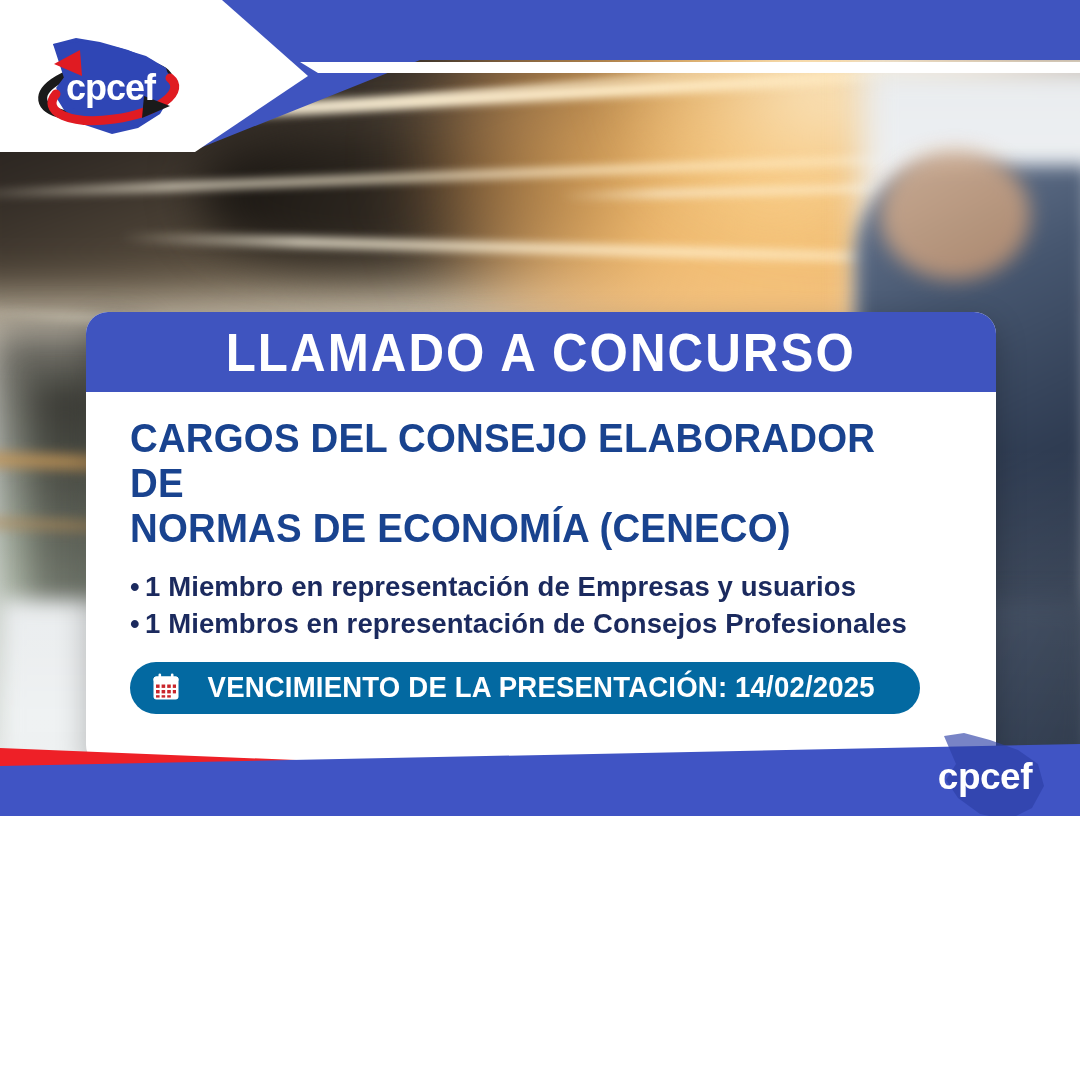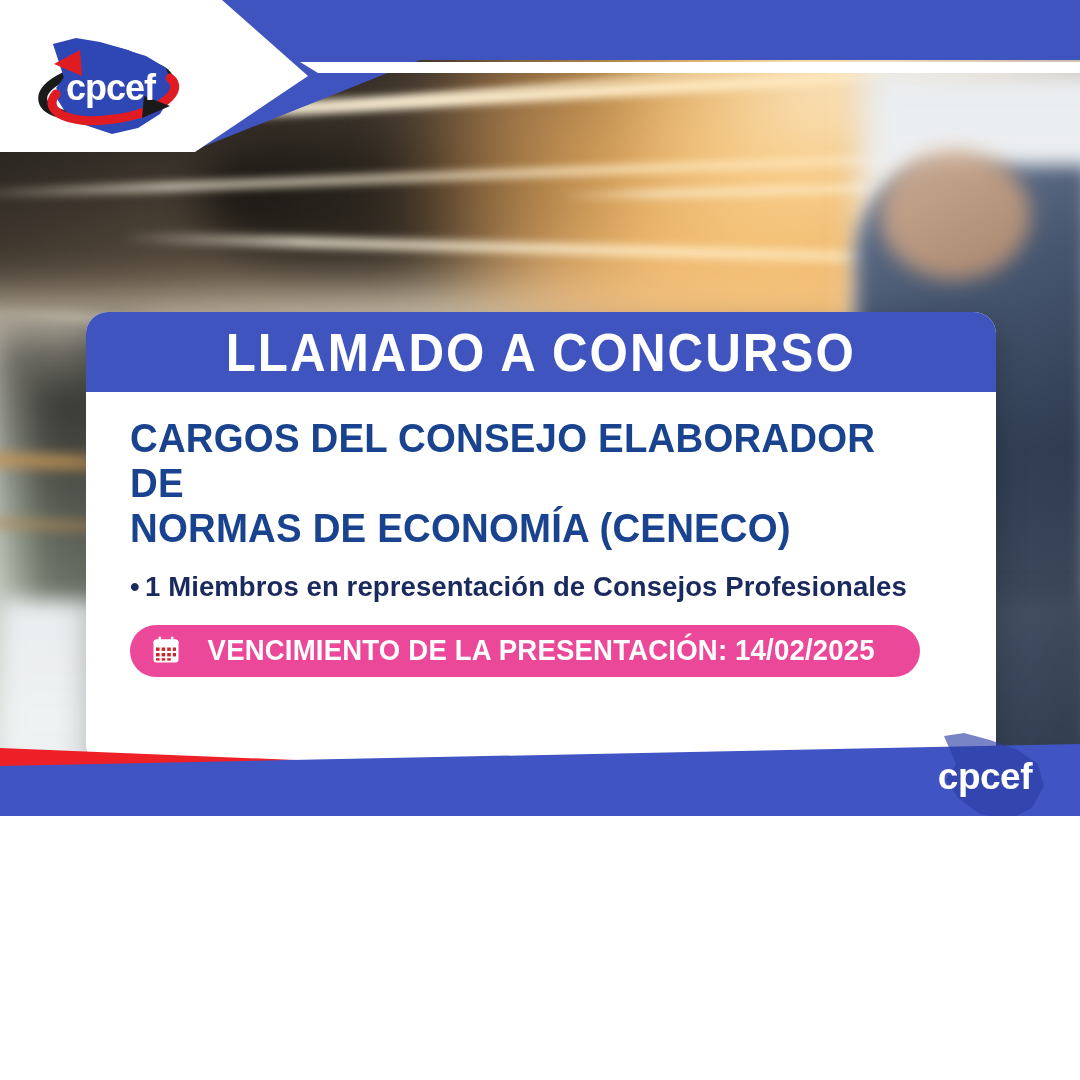--- a/index.html
+++ b/index.html
@@ -233,21 +233,21 @@
     letter-spacing:.2px;transform:scaleX(.96);transform-origin:left center;
   }
   .bullets{margin:18px 0 0 0;padding:0;list-style:none;}
   .bullets li{
     color:#1b2a5e;font-weight:700;font-size:27.5px;line-height:1.2;margin:0 0 4px 0;
     letter-spacing:.1px;
   }
   .bullets li .dot{display:inline-block;width:15px;}
   .deadline{
     margin:18px 0 0 0;display:inline-flex;align-items:center;gap:10px;
-    background:#ec4899;color:#fff;border-radius:26px;padding:9px 28px 10px 22px;
+    background:#0369a1;color:#fff;border-radius:26px;padding:9px 28px 10px 22px;
   }
   .deadline .lbl{
     font-size:29px;font-weight:700;letter-spacing:.2px;white-space:nowrap;transform:scaleX(.95);
   }
   .cal{width:28px;height:28px;display:block;flex:0 0 auto;}
 
   
   .botbar{position:absolute;left:0;bottom:0;width:1080px;height:90px;}
   .bot-red{
     position:absolute;left:0;bottom:0;width:1080px;height:90px;background:#ee2027;
@@ -351,20 +351,23 @@
 
     <div class="card-body">
 
       <p class="subtitle">
         <span>CARGOS DEL  CONSEJO ELABORADOR DE</span><br>
         <span>NORMAS DE ECONOMÍA  (CENECO)</span>
       </p>
 
       <ul class="bullets">
         <li>
+          <span class="dot">•</span><span>1 Miembro en representación de Empresas y usuarios</span>
+        </li>
+        <li>
           <span class="dot">•</span><span>1 Miembros en representación de Consejos Profesionales</span>
         </li>
       </ul>
 
       <div class="deadline">
         <svg class="cal" viewBox="0 0 28 28" aria-hidden="true">
           <rect x="1.5" y="3.5" width="25" height="23" rx="3" fill="#ffffff"></rect>
           <rect x="1.5" y="3.5" width="25" height="6" rx="3" fill="#ffffff"></rect>
           <rect x="4" y="11.5" width="3.6" height="3.4" fill="#c9262c"></rect>
           <rect x="9.6" y="11.5" width="3.6" height="3.4" fill="#c9262c"></rect>

